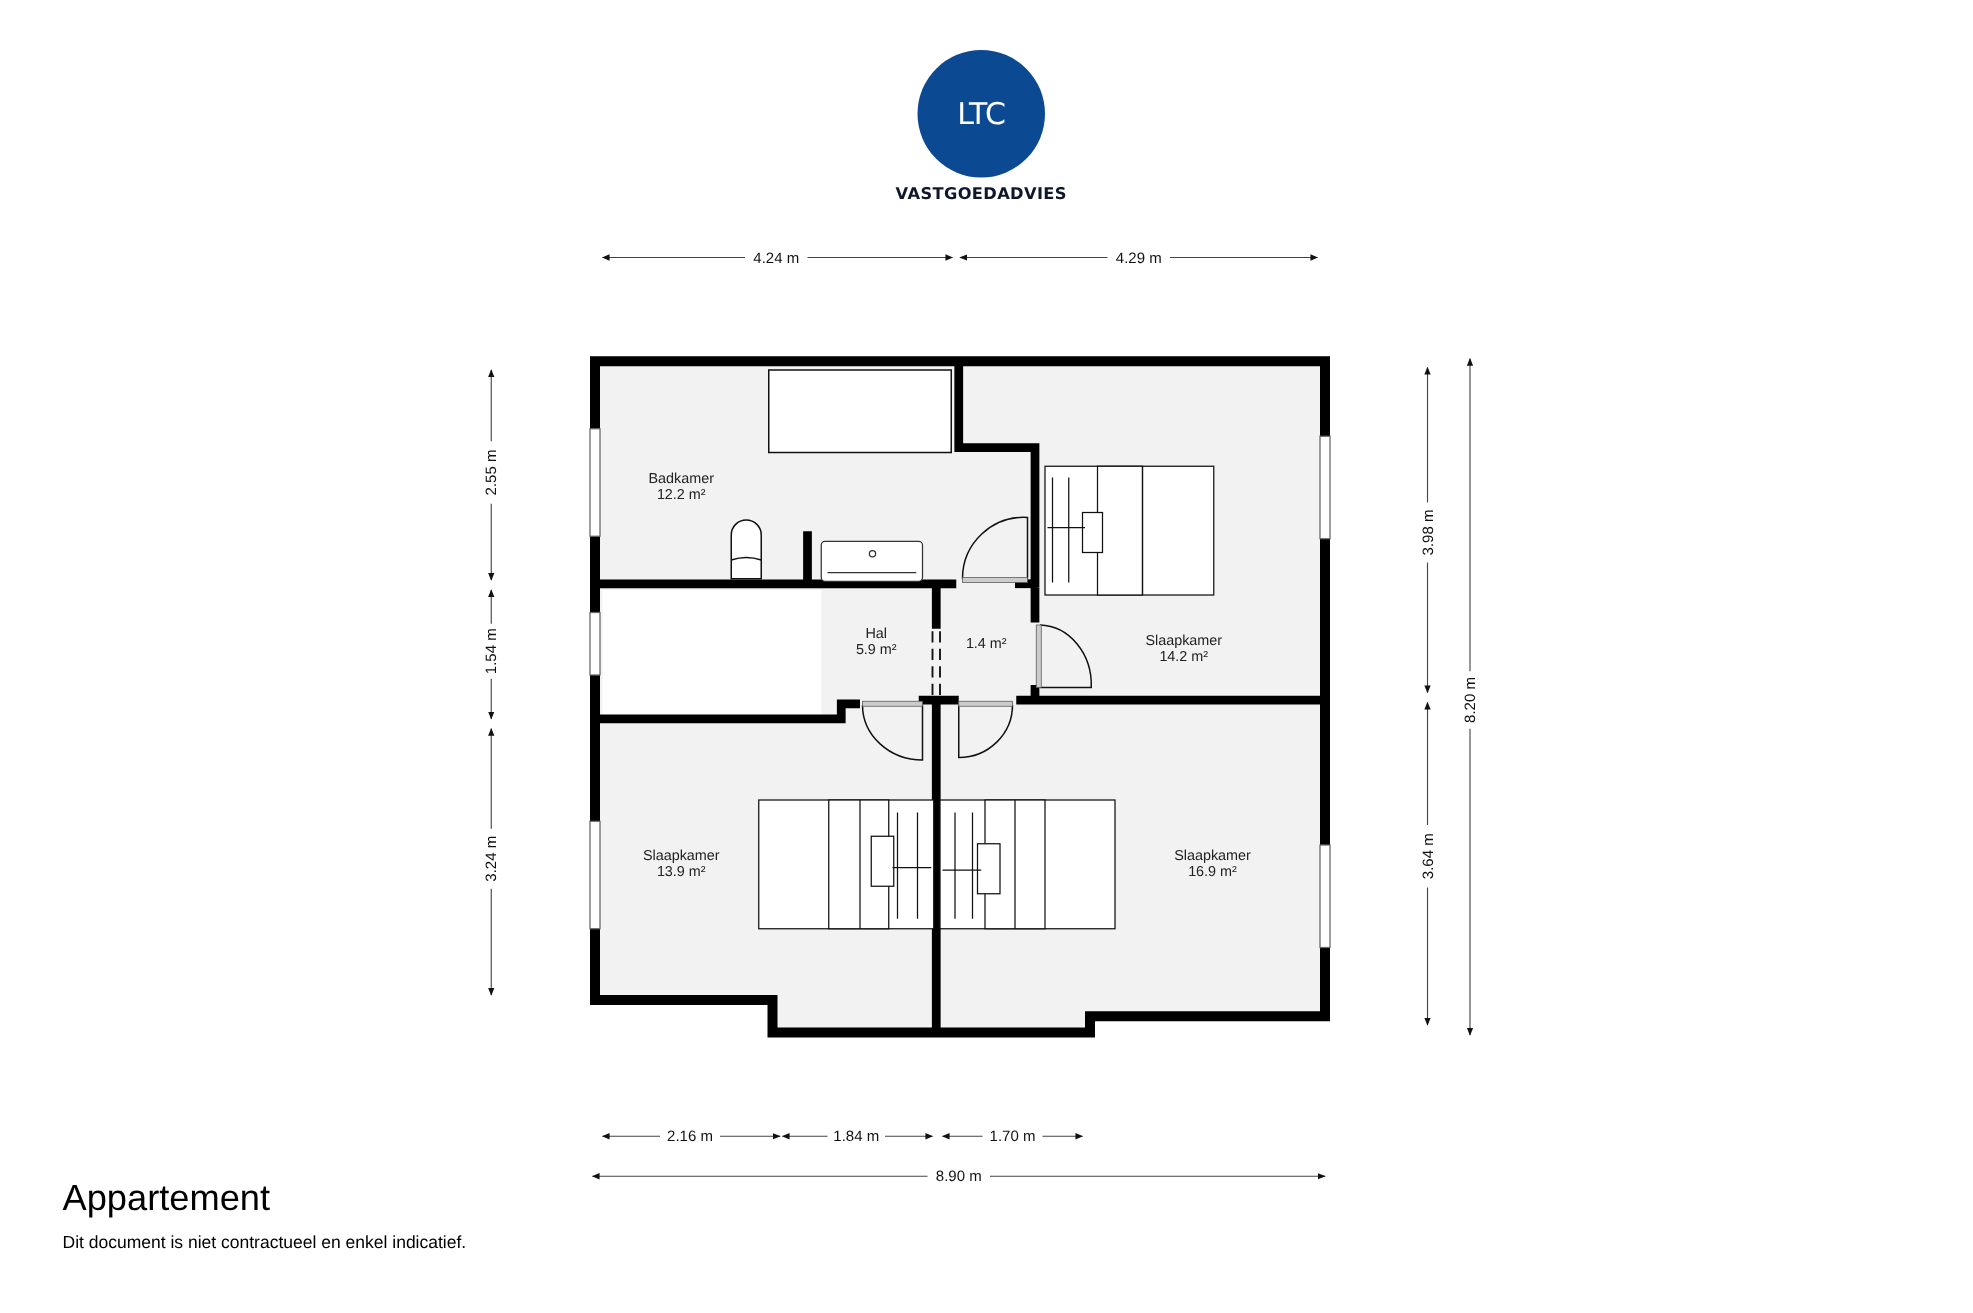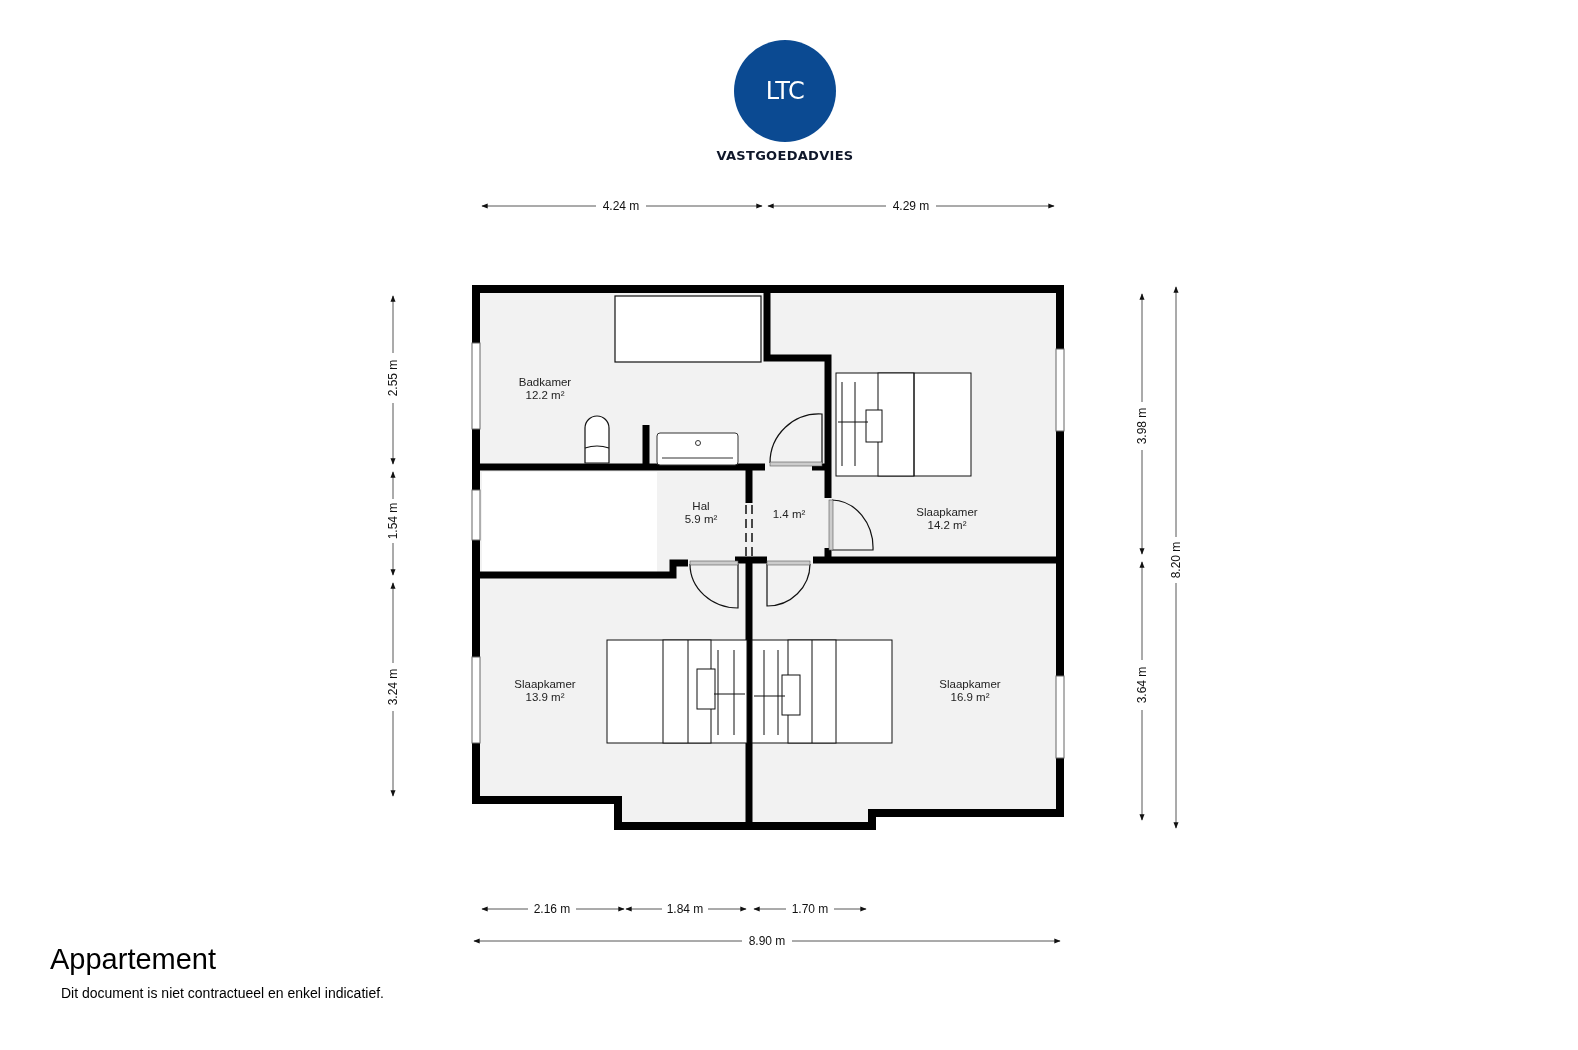--- a/index.html
+++ b/index.html
@@ -4,21 +4,21 @@
 <style>
   html, body { margin:0; padding:0; background:#ffffff; }
   body { width:1578px; height:1050px; position:relative; overflow:hidden; font-family:"Liberation Sans", sans-serif; color:#000; }
   .logo { position:absolute; left:734px; top:40px; width:102px; height:102px; border-radius:50%; background:#0b4a92; display:flex; align-items:center; justify-content:center; }
   .logo-text { color:#fff; font-family:"DejaVu Sans", sans-serif; font-weight:normal; font-size:24px; letter-spacing:-0.5px; }
   .logo-sub { position:absolute; left:700px; top:148px; width:170px; text-align:center; color:#0f172a; font-family:"DejaVu Sans", sans-serif; font-weight:bold; font-size:13px; letter-spacing:0.3px; }
   svg.plan { position:absolute; left:0; top:0; }
   .room-label { font-family:"Liberation Sans", sans-serif; font-size:11.5px; fill:#222; }
   .dim-text { font-family:"Liberation Sans", sans-serif; font-size:12px; fill:#111; }
   .title { position:absolute; left:50px; top:943px; font-size:29px; font-family:"Liberation Sans", sans-serif; }
-  .subtitle { position:absolute; left:50px; top:985px; font-size:14px; font-family:"Liberation Sans", sans-serif;margin-left:11px; }
+  .subtitle { position:absolute; left:50px; top:985px; font-size:14px; font-family:"Liberation Sans", sans-serif; }
 </style>
 </head>
 <body>
 
 <div class="logo">
   <span class="logo-text">LTC</span>
 </div>
 <div class="logo-sub">VASTGOEDADVIES</div>
 
 <svg class="plan" width="1578" height="1050" viewBox="0 0 1578 1050">

